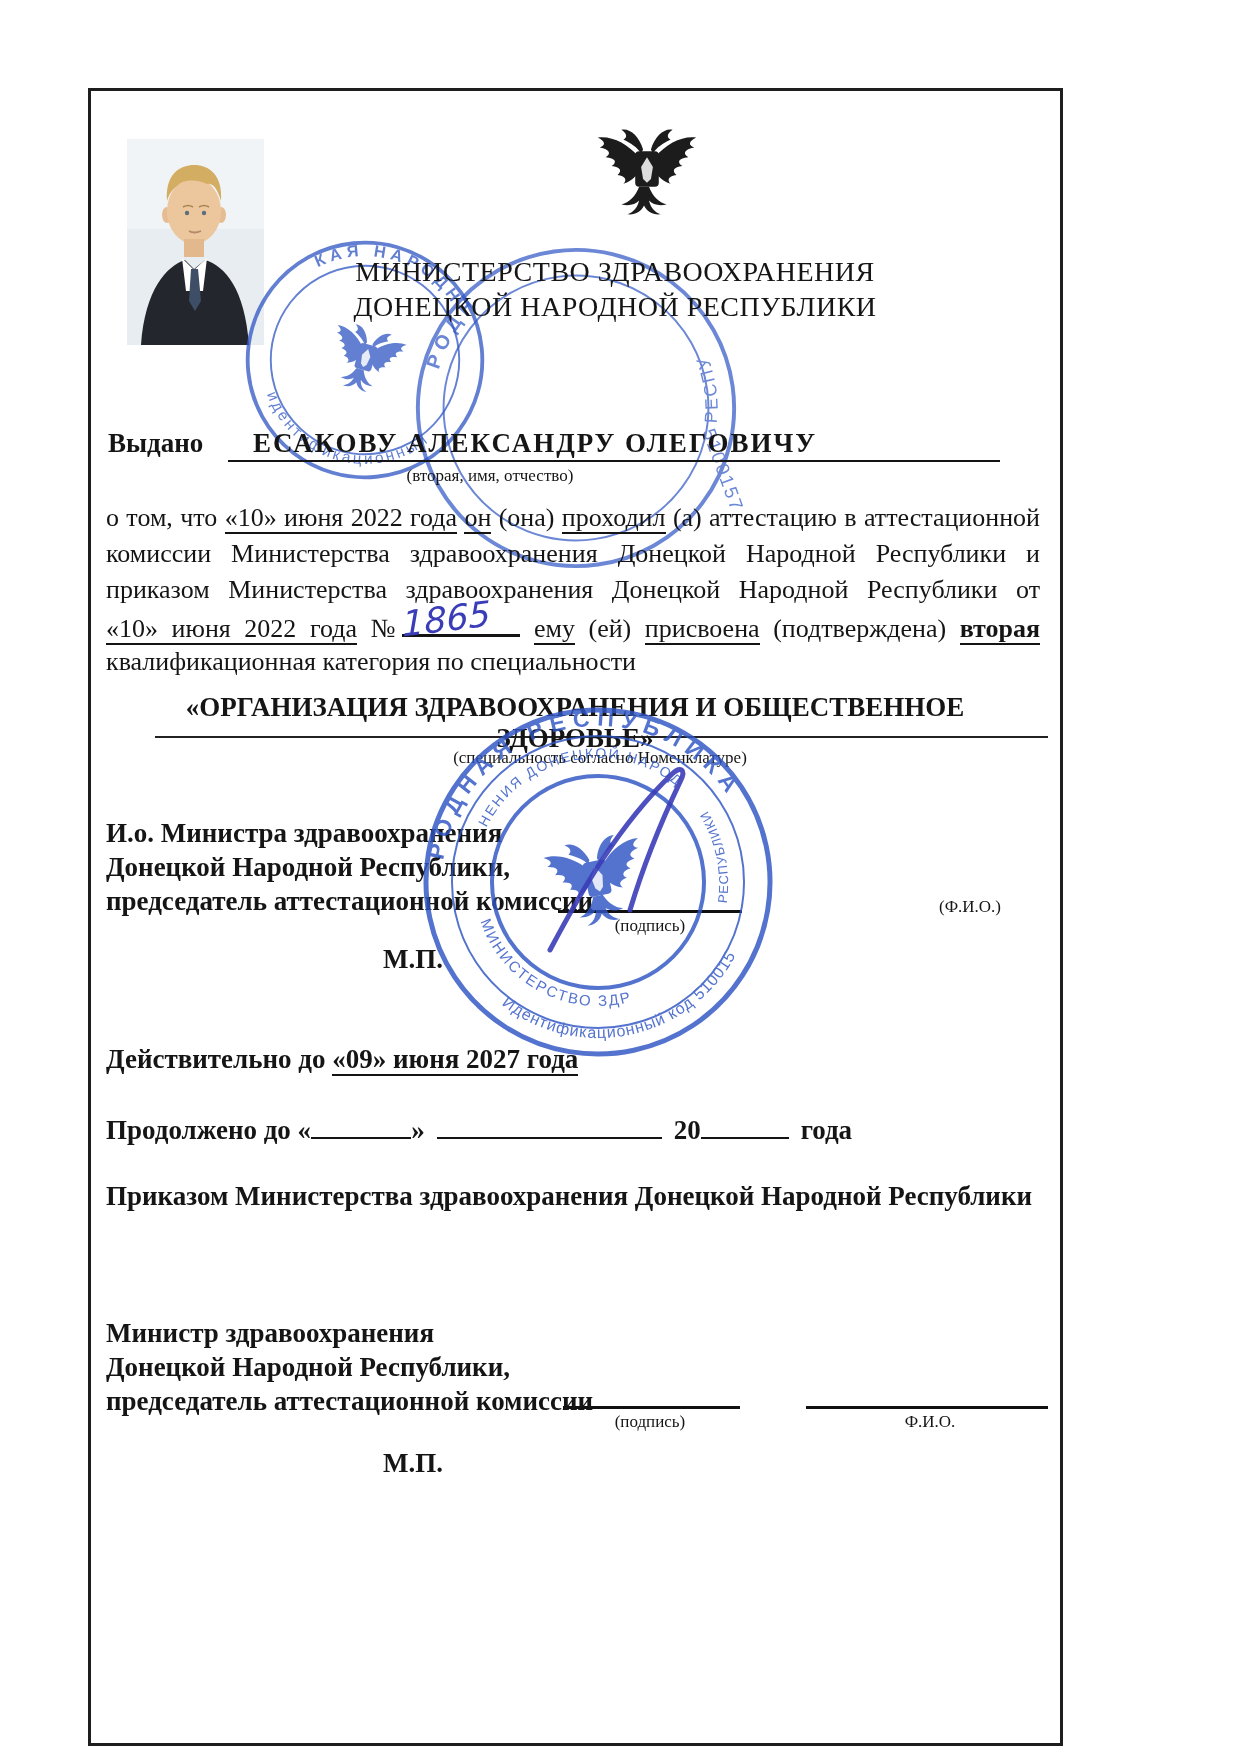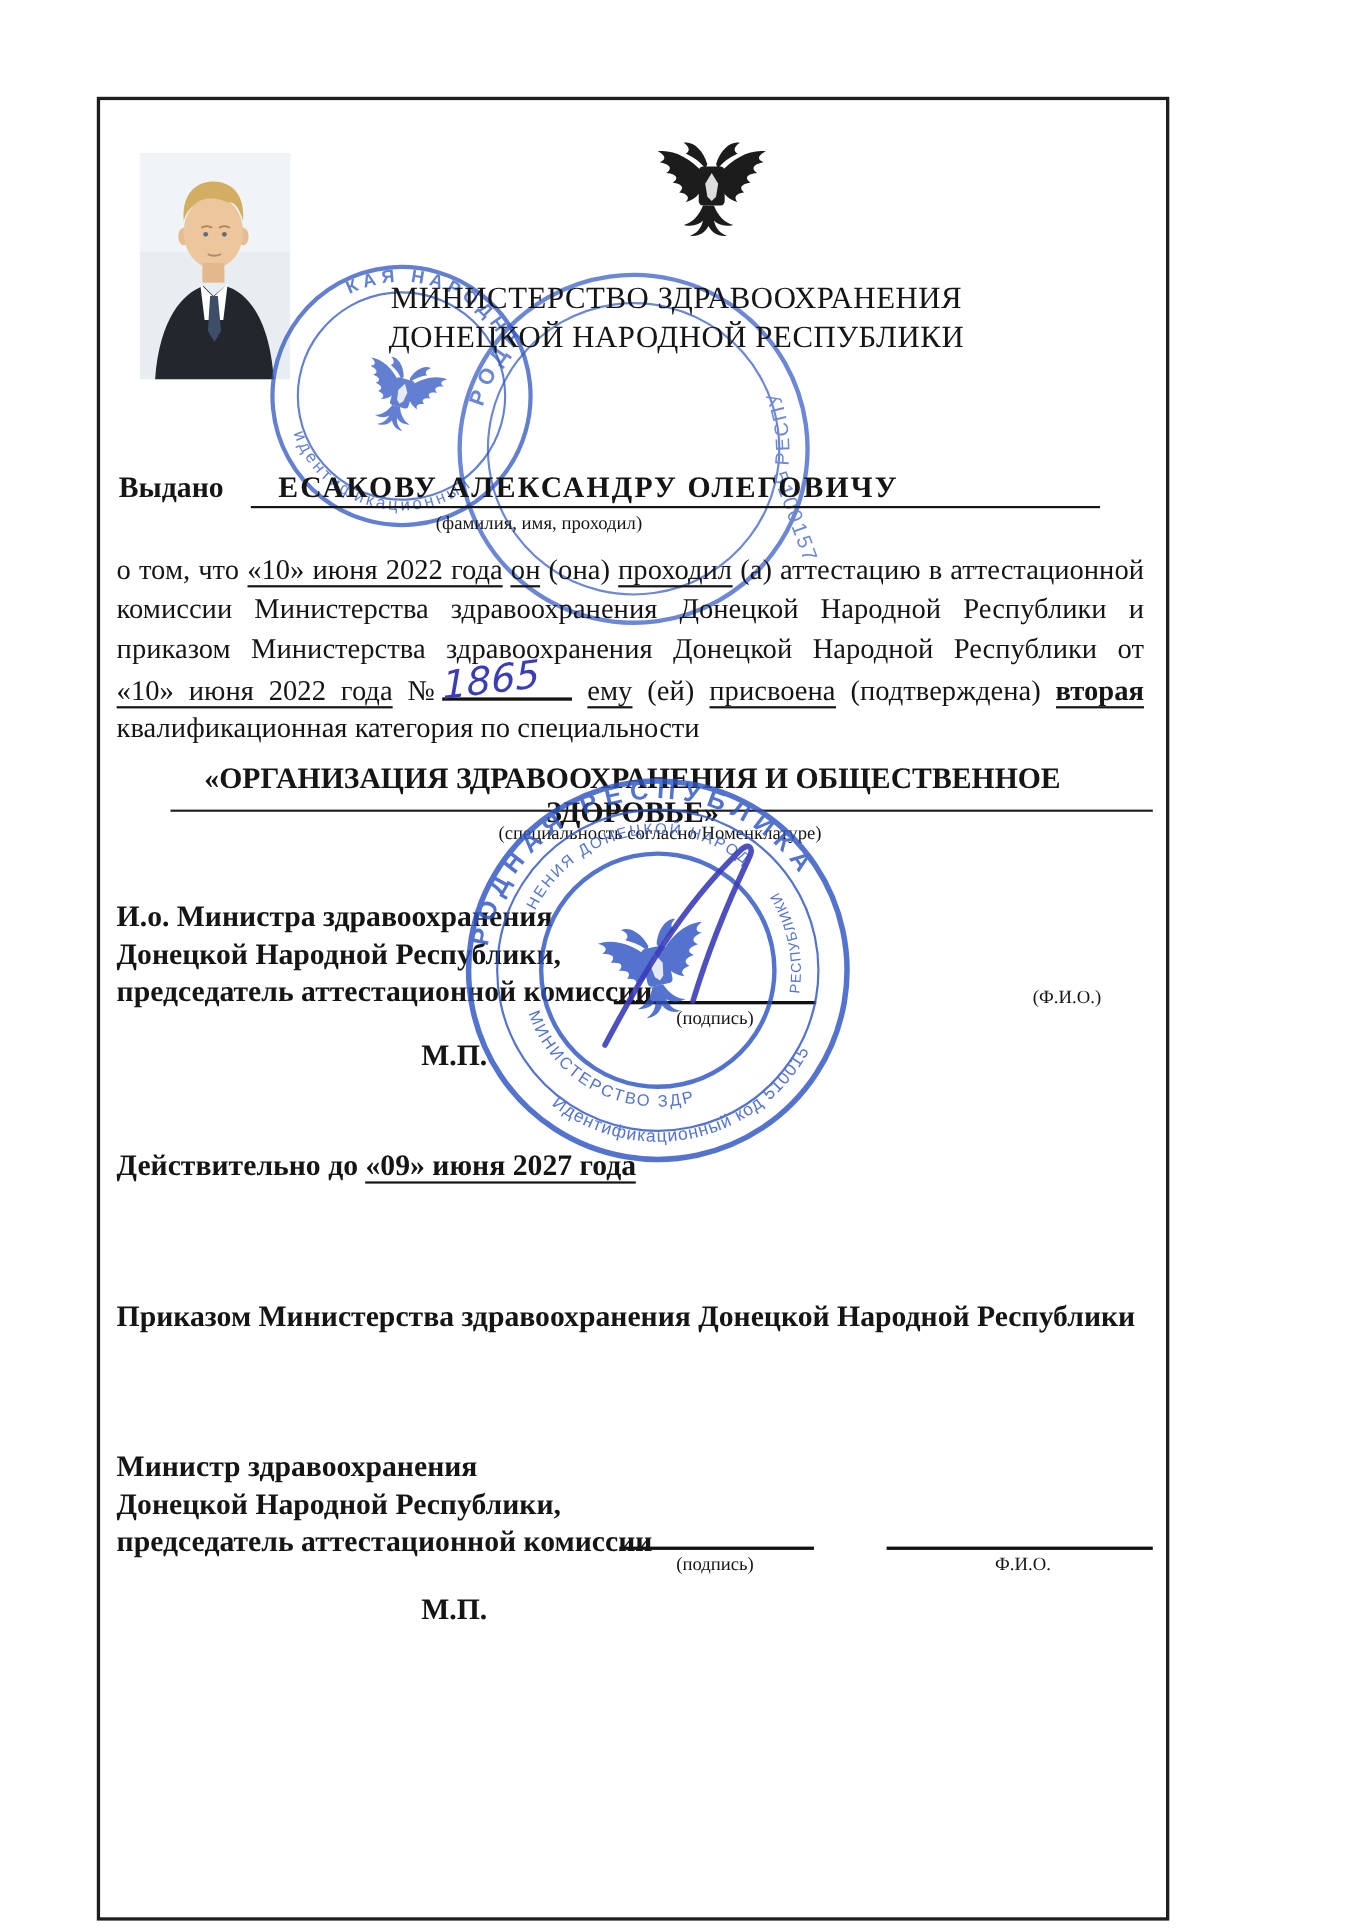--- a/index.html
+++ b/index.html
@@ -138,21 +138,21 @@
 
   <div id="title-block">
     <div>МИНИСТЕРСТВО ЗДРАВООХРАНЕНИЯ</div>
     <div>ДОНЕЦКОЙ НАРОДНОЙ РЕСПУБЛИКИ</div>
   </div>
 
 
   <div id="issued-row" class="z2">Выдано</div>
   <div id="holder-underline"></div>
   <div id="holder-name" class="z2">ЕСАКОВУ АЛЕКСАНДРУ ОЛЕГОВИЧУ</div>
-  <div id="holder-caption" class="small z2">(фамилия, имя, проходил)</div>
+  <div id="holder-caption" class="small z2">(вторая, имя, отчество)</div>
 
   <div>
     <div class="jl z2" style="top:500px;">
       <span>о том, что </span><span class="u">«10» июня 2022 года</span><span> </span><span class="u">он</span><span> (она) </span><span class="u">проходил</span><span> (а) аттестацию в аттестационной</span>
     </div>
     <div class="jl z2" style="top:536px;">
       <span>комиссии Министерства здравоохранения Донецкой Народной Республики и</span>
     </div>
     <div class="jl z2" style="top:572px;">
       <span>приказом Министерства здравоохранения Донецкой Народной Республики от</span>
@@ -215,20 +215,23 @@
   </div>
   <div class="signline" style="left:558px;top:910px;width:184px;"></div>
   <div class="cap small z2" style="left:575px;top:916px;width:150px;">(подпись)</div>
   <div class="cap small z2" style="left:905px;top:897px;width:130px;">(Ф.И.О.)</div>
   <div class="mp z2" style="top:944px;">М.П.</div>
 
   <div class="boldline z2" style="top:1044px;">
     <span>Действительно до </span><span class="u">«09» июня 2027 года</span>
   </div>
 
+  <div class="boldline z2" style="top:1110px;">
+    <span>Продолжено до «</span><span class="blank" style="width:100px;"></span><span>»</span><span class="blank ml" style="width:225px;"></span><span class="ml">20</span><span class="blank" style="width:88px;"></span><span class="ml">года</span>
+  </div>
 
   <div class="boldline z2" style="top:1181px;">Приказом Министерства здравоохранения Донецкой Народной Республики</div>
 
   <div class="signblock z2" style="top:1316px;">
     <div>Министр здравоохранения</div>
     <div>Донецкой Народной Республики,</div>
     <div>председатель аттестационной комиссии</div>
   </div>
   <div class="signline" style="left:563px;top:1406px;width:177px;"></div>
   <div class="cap small z2" style="left:575px;top:1412px;width:150px;">(подпись)</div>

